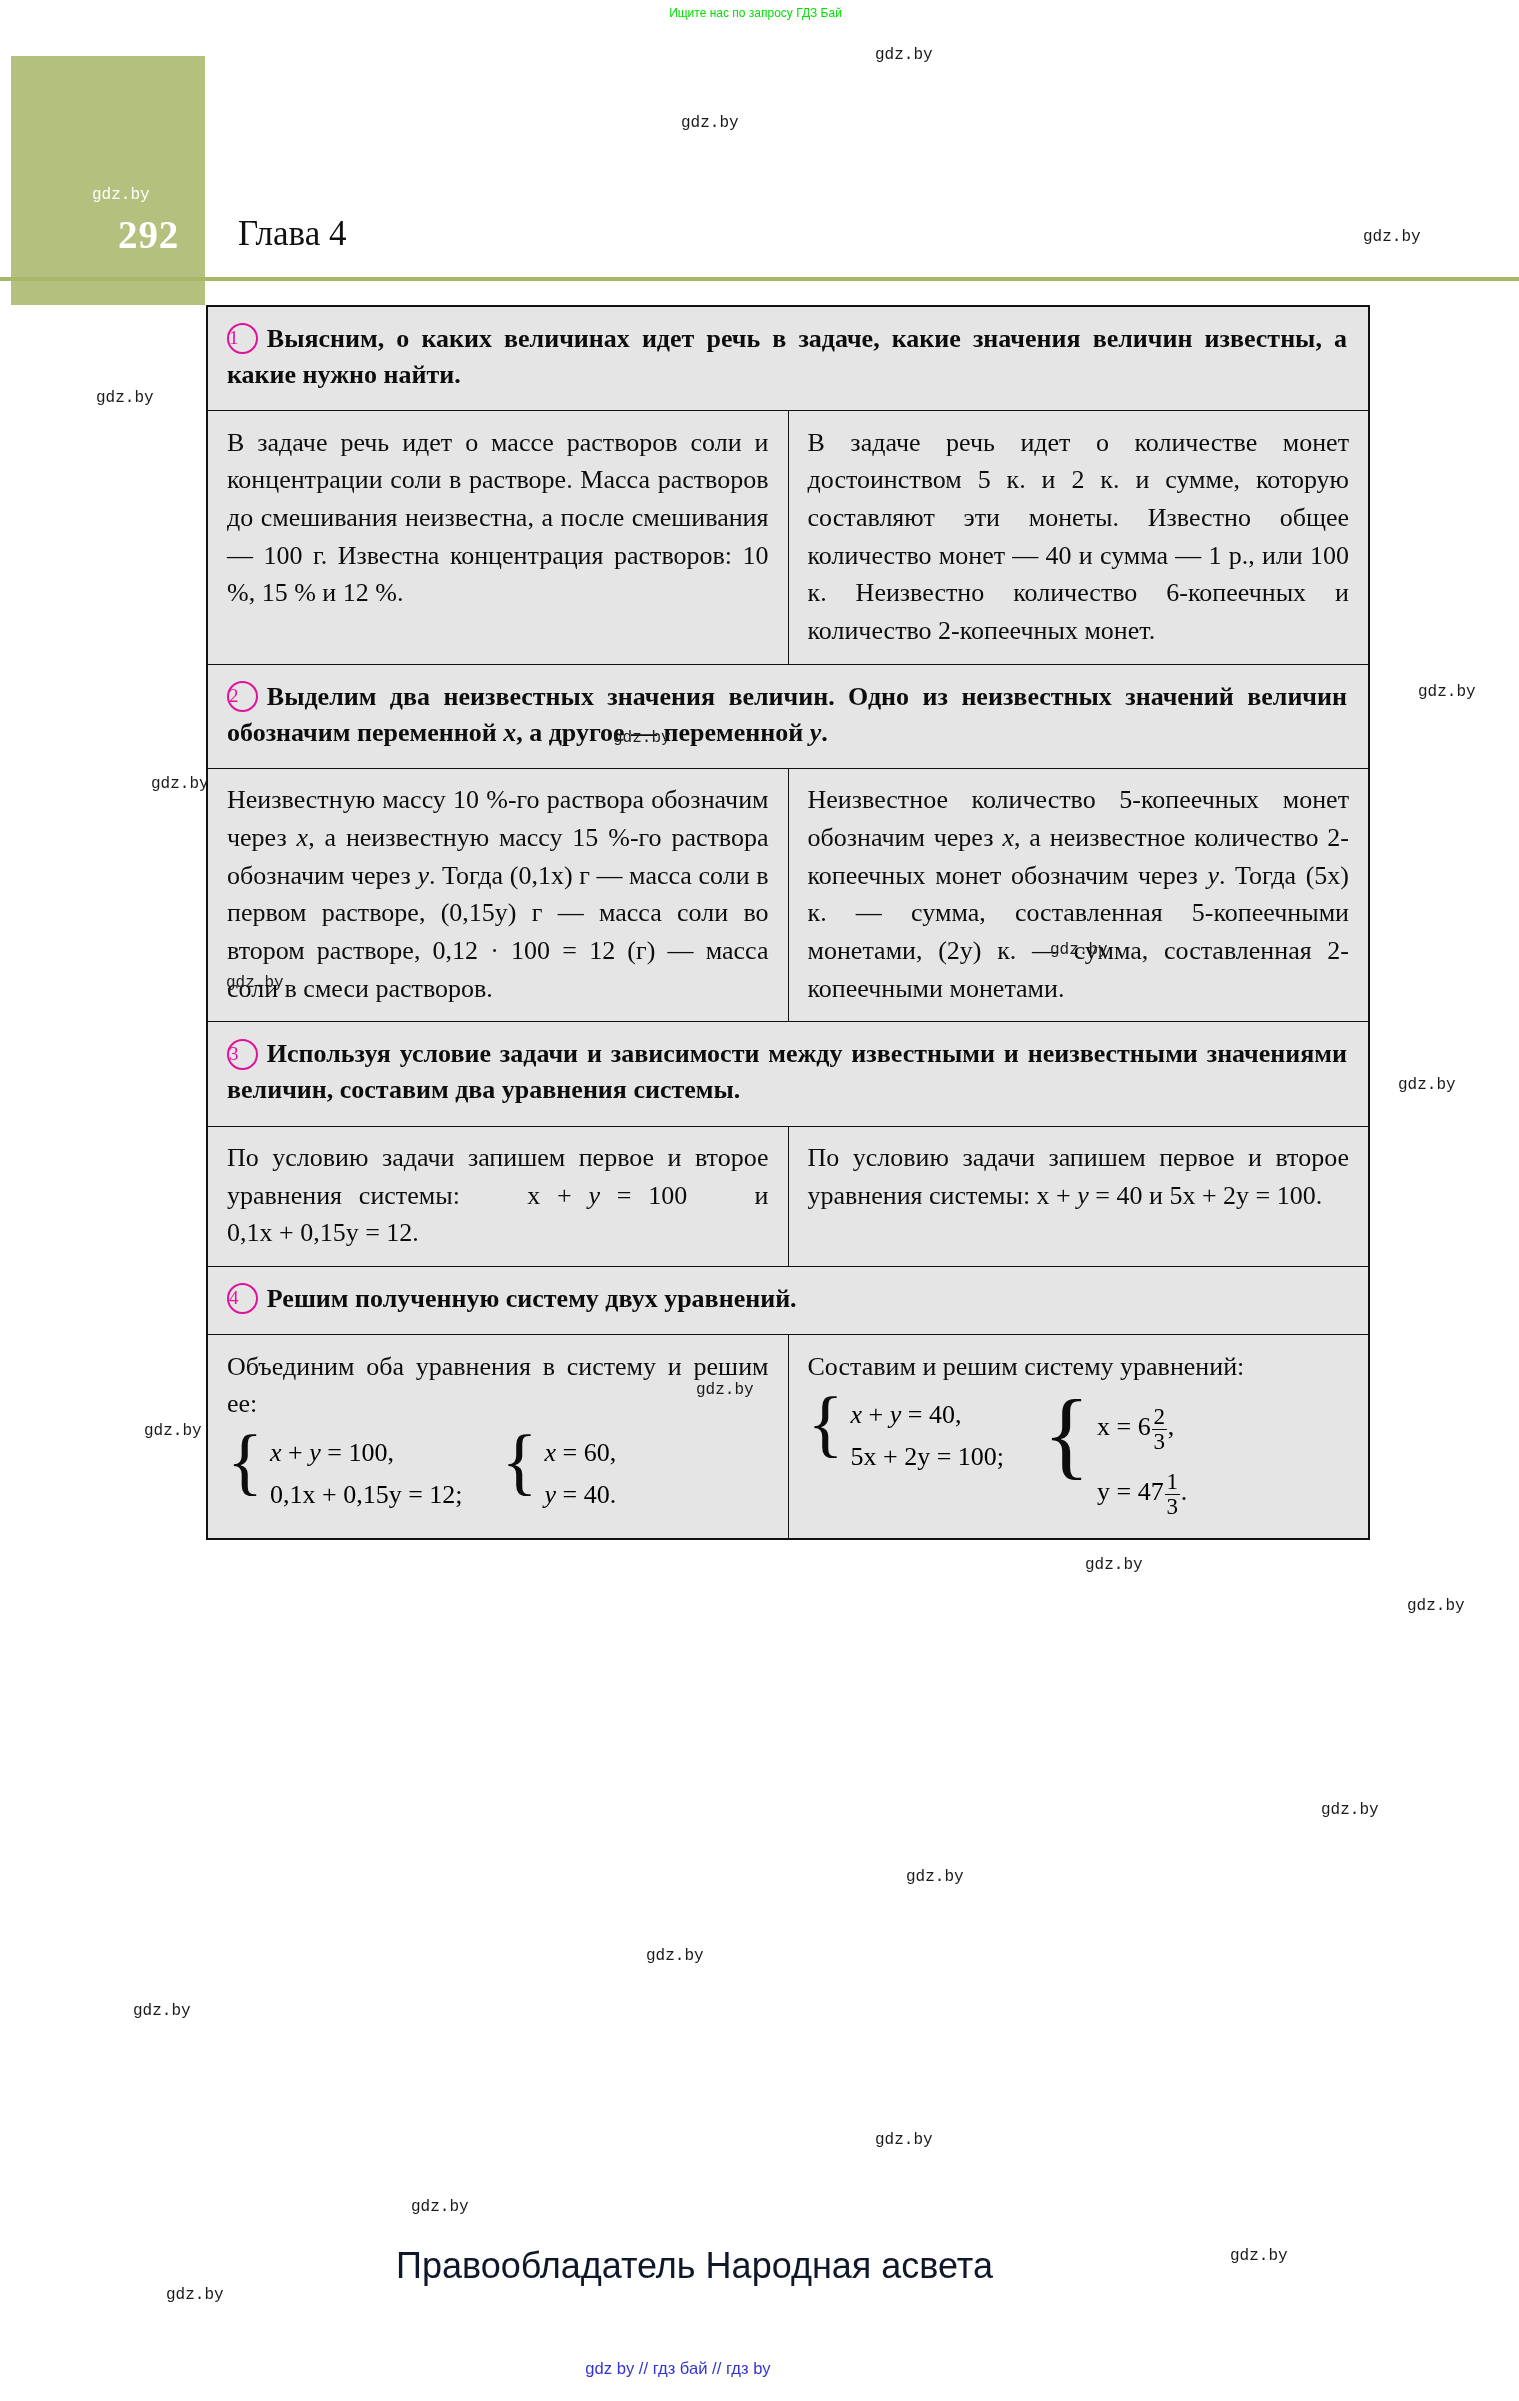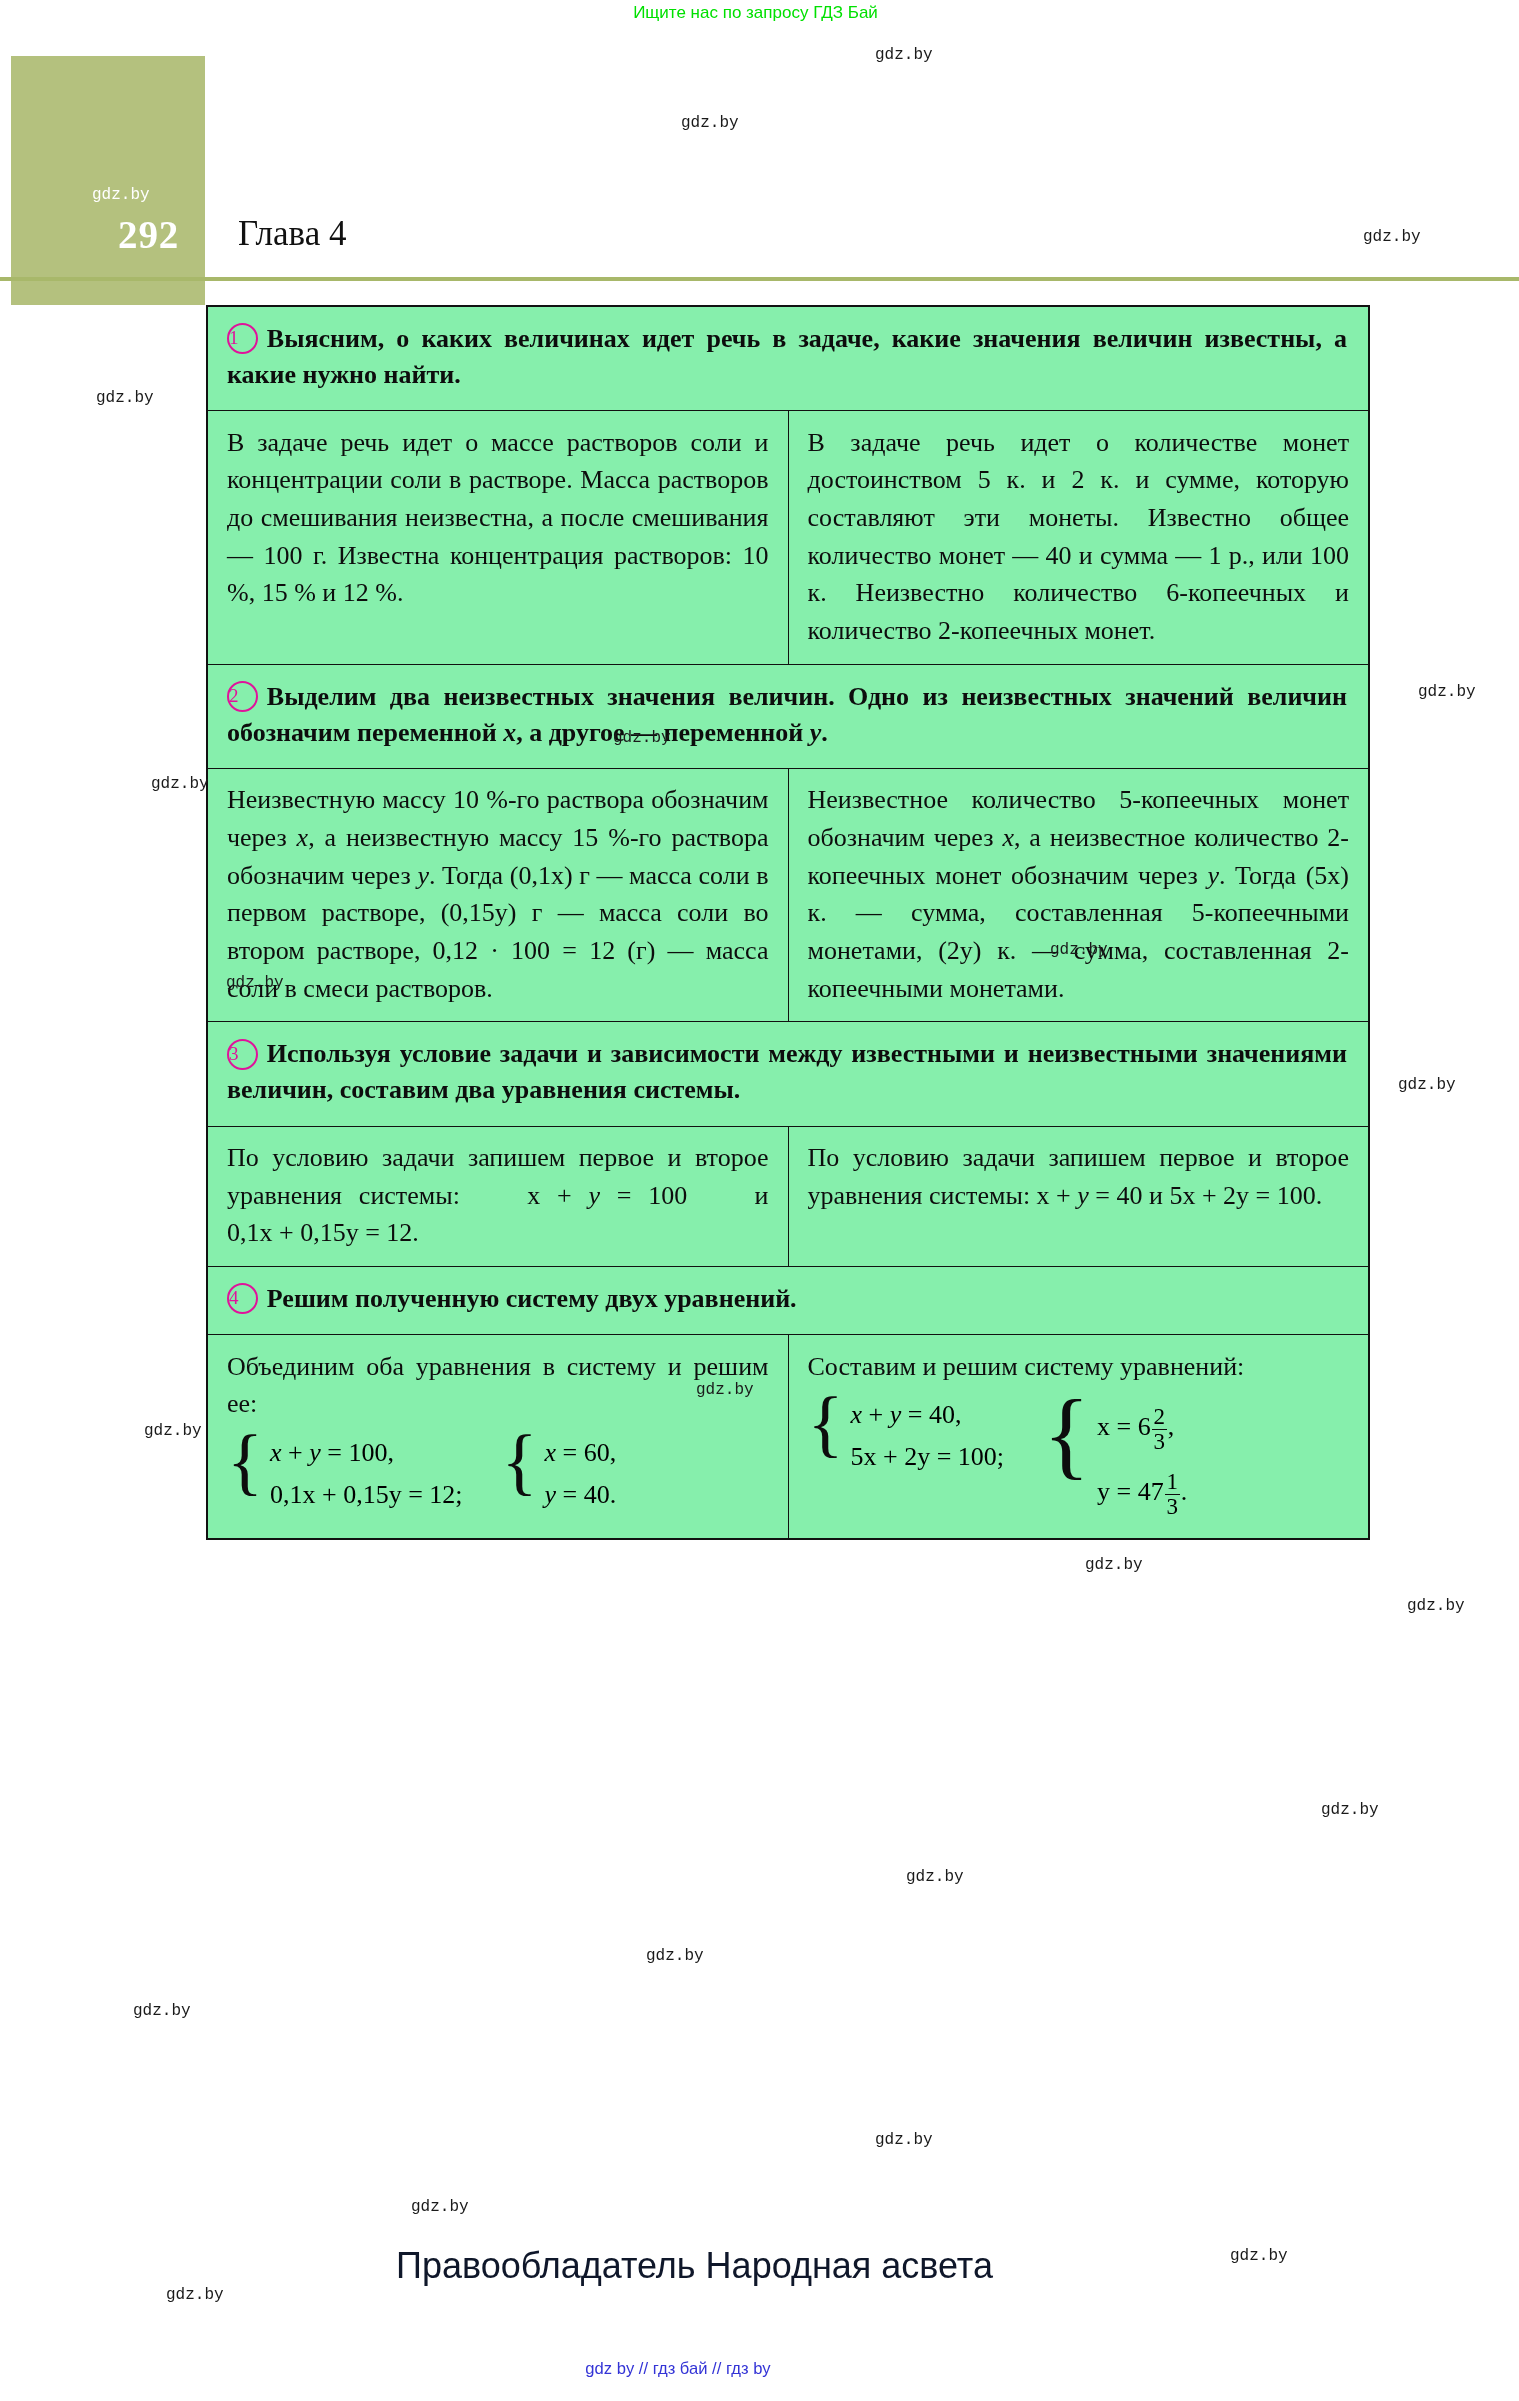--- a/index.html
+++ b/index.html
@@ -16,21 +16,21 @@
   }
 
   
   .promo-bar {
     position: absolute;
     top: 0; left: 0;
     width: 1511px;
     height: 26px;
     text-align: center;
     font-family: "Liberation Sans", sans-serif;
-    font-size: 17px;
+    font-size: 12px;
     color: #00e000;
     line-height: 26px;
     white-space: nowrap;
   }
 
   
   .page-header {
     position: absolute;
     top: 28px; left: 0;
     width: 1519px;
@@ -69,21 +69,21 @@
   }
 
   
   .steps-table {
     position: absolute;
     left: 206px;
     top: 305px;
     width: 1164px;
     border: 2.6px solid #111;
     border-collapse: collapse;
-    background: #86efac;
+    background: #e5e5e5;
   }
   .steps-table td {
     border: 1.8px solid #111;
     vertical-align: top;
     padding: 12.3px 19px 14px 19px;
   }
   .steps-table td.step-head {
     padding: 14px 21px 17.5px 19px;
   }
   .col-half { width: 50%; }

